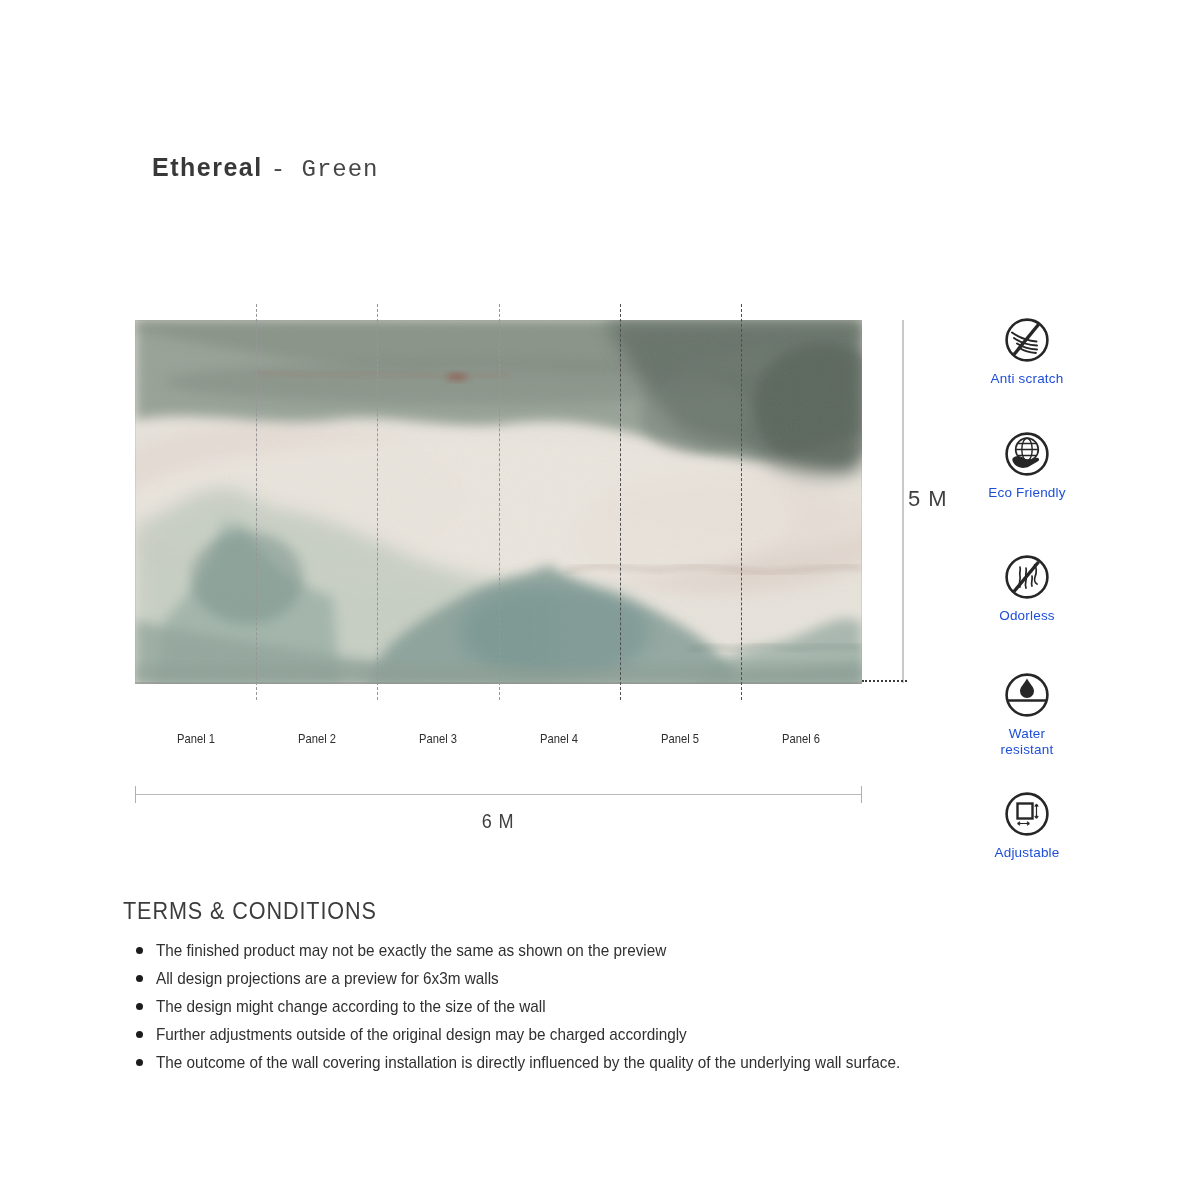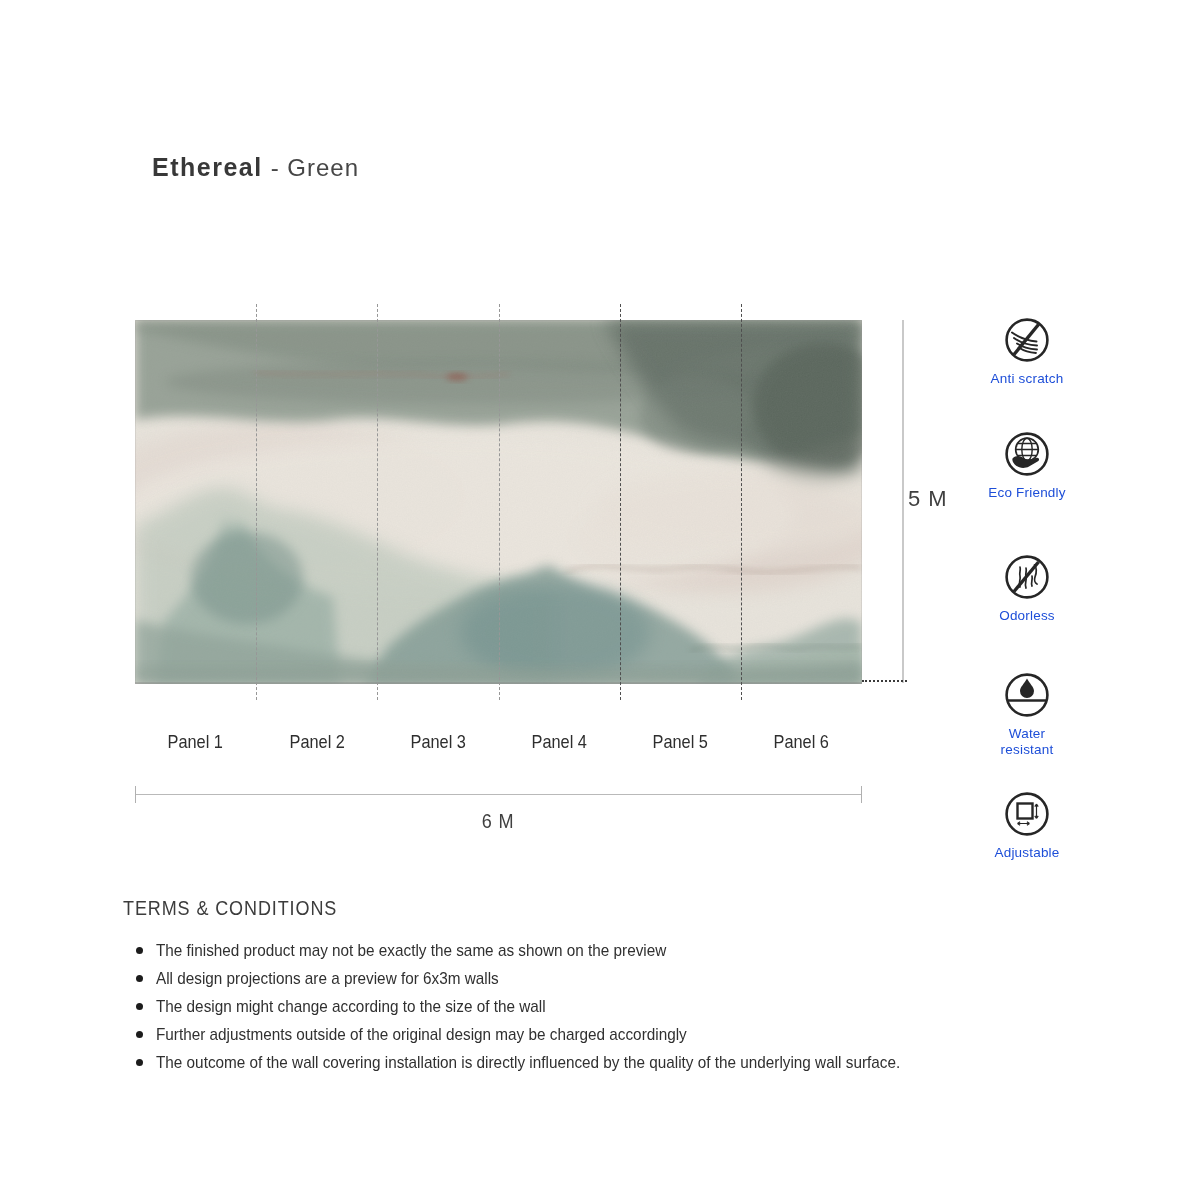--- a/index.html
+++ b/index.html
@@ -3,56 +3,56 @@
 <meta charset="utf-8">
 <style>
   * { margin:0; padding:0; box-sizing:border-box; }
   html,body { background:#ffffff; }
   body { font-family:"Liberation Sans", sans-serif; color:#333; }
   .sheet { position:relative; width:1181px; height:1181px; background:#ffffff; overflow:hidden; }
 
   
   .title { position:absolute; left:136px; top:153px; white-space:nowrap; }
   .title .brand { font-size:25px; font-weight:700; letter-spacing:1.5px; color:#383838;margin-left:16px; }
-  .title .variant { font-size:24px; font-weight:400; letter-spacing:1px; color:#464646; margin-left:8px; }
+  .title .variant { font-size:24px; font-weight:400; letter-spacing:1px; color:#464646; margin-left:8px;font-family:Liberation Mono, monospace; }
 
   
   .preview-wrap { position:absolute; left:135px; top:320px; width:727px; height:364px; }
   .preview-wrap svg.watercolor { display:block; width:727px; height:364px; box-shadow: inset 0 0 0 1px rgba(120,120,120,0.18); }
   .mural-frame { position:absolute; inset:0; box-shadow: inset 0 -2px 0 rgba(130,130,130,0.35), inset 0 0 0 1px rgba(140,140,140,0.18); pointer-events:none; }
 
   .divider { position:absolute; top:-16px; height:396px; width:0; }
   .divider.light { border-left:1px dashed #979797; }
   .divider.dark  { border-left:1.6px dashed #4f4f4f; }
 
   
   .dim-v-line { position:absolute; left:902px; top:320px; width:1.5px; height:363px; background:#c9c9c9; }
   .dim-v-label { position:absolute; left:908px; top:486px; font-size:22px; color:#3f3f3f; letter-spacing:1px; }
   .dim-connector { position:absolute; left:862px; top:680px; width:45px; border-top:2.5px dotted #3a3a3a; }
 
   .panel-labels { position:absolute; left:135px; top:731px; width:727px; display:flex; }
-  .panel-label { width:121.17px; text-align:center; font-size:19px; color:#2e2e2e; }
+  .panel-label { width:121.17px; text-align:center; font-size:13px; color:#2e2e2e; }
 
   .dim-h-line { position:absolute; left:135px; top:794px; width:727px; height:1px; background:#b9b9b9; }
   .dim-h-tick { position:absolute; top:786px; width:1px; height:17px; background:#b0b0b0; }
   .dim-h-tick.left { left:135px; }
   .dim-h-tick.right { left:861px; }
   .dim-h-label { position:absolute; left:135px; top:809px; width:727px; text-align:center; font-size:21px; color:#404040; letter-spacing:1px; }
 
   .cond { display:inline-block; transform:scaleX(0.86); transform-origin:50% 50%; }
   .cond-l { display:inline-block; transform:scaleX(0.9); transform-origin:0 50%; }
 
   
   .feature { position:absolute; left:977px; width:100px; text-align:center; }
   .feature .icon-wrap { display:block; height:48px; }
   .feature svg { display:inline-block; }
   .feature .f-label { margin:7px auto 0; width:80px; font-size:13.5px; line-height:1.15; color:#1d4ed8; letter-spacing:0.2px; }
 
   
-  .terms-heading { position:absolute; left:123px; top:897px; font-size:20px; letter-spacing:1px; color:#3c3c3c; white-space:nowrap; }
+  .terms-heading { position:absolute; left:123px; top:897px; font-size:24px; letter-spacing:1px; color:#3c3c3c; white-space:nowrap; }
   .terms-list { position:absolute; left:136px; top:941px; list-style:none; }
   .terms-list li { display:flex; align-items:flex-start; margin-bottom:9px; height:19px; }
   .terms-list .bullet { flex:none; width:7px; height:7px; border-radius:50%; background:#1c1c1c; margin:6px 13px 0 0; }
   .terms-list .t-text { font-size:17px; line-height:19px; color:#303030; white-space:nowrap; }
 </style>
 </head>
 <body>
 
 <div class="sheet">
 

